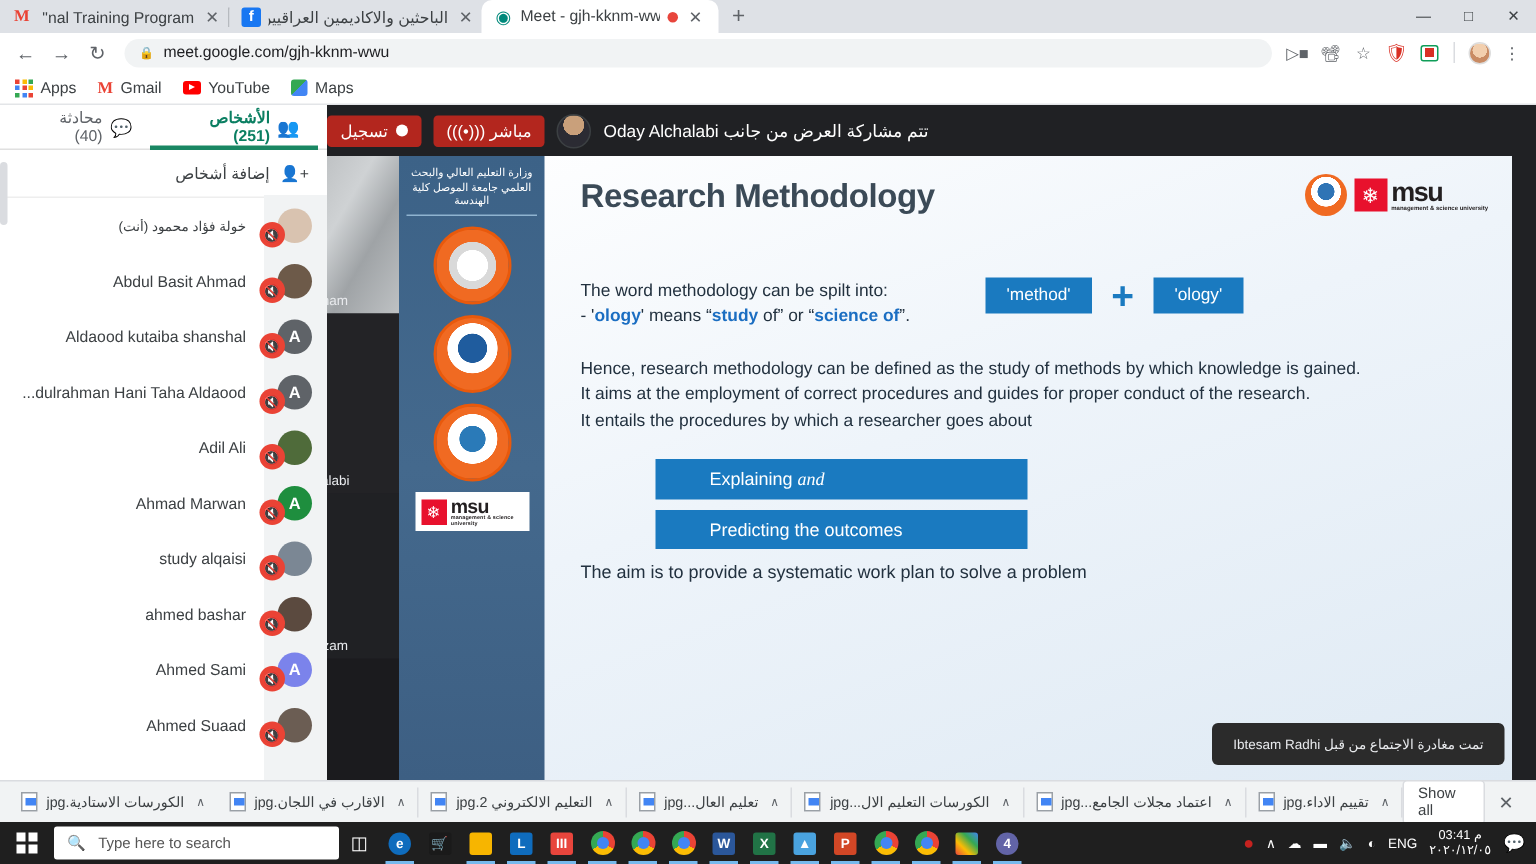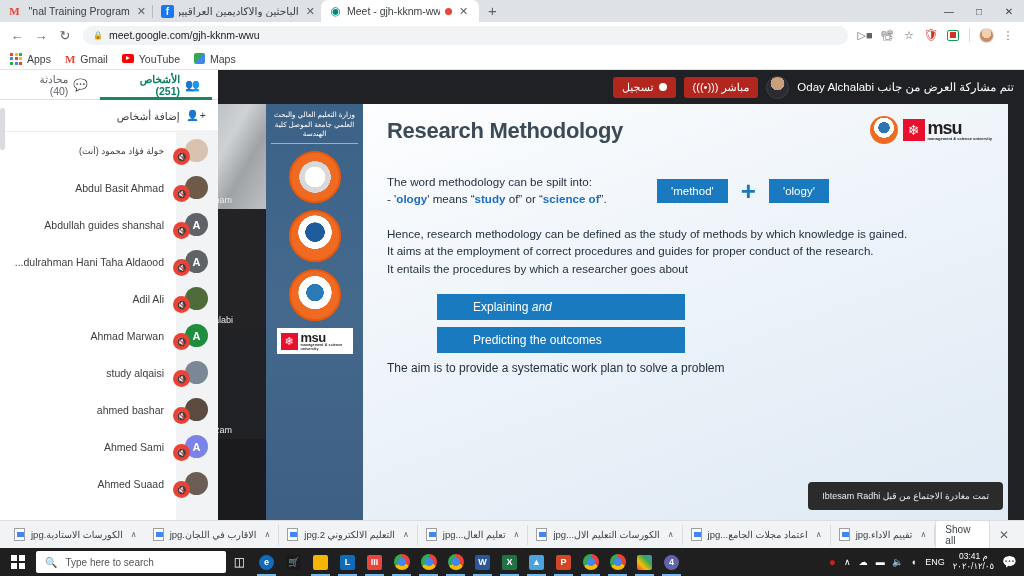--- a/index.html
+++ b/index.html
@@ -83,21 +83,21 @@
   .maps-ico { width: 11px; height: 11px; background: linear-gradient(135deg,#34a853 50%, #4285f4 50%);
               border-radius: 2px; }
 
   
   .meet {
     position: absolute; top: 70px; left: 0; width: 1024px; height: 450px;
     background: #202124; overflow: hidden;
   }
   .meet-topbar {
     position: absolute; top: 0; left: 218px; right: 0; height: 34px;
-    background: #202124; display: flex; align-items: center; justify-content: flex-end;
+    background: #202124; display: flex; align-items: center; 
     gap: 8px; padding-right: 10px;
   }
   .share-note { color: #fff; font-size: 11.5px; direction: rtl; }
   .presenter-av {
     width: 23px; height: 23px; border-radius: 50%;
     background: radial-gradient(circle at 50% 30%, #c9a07b 0 38%, #2b2b33 39% 100%);
     border: 1px solid #3c4043;
   }
   .red-btn {
     background: #b3261e; color: #fff; border-radius: 3px; font-size: 11px;
@@ -143,30 +143,30 @@
   .slide-logos .circ { width: 28px; height: 28px; border-radius: 50%;
       background: radial-gradient(circle at 50% 42%, #2f74b5 0 26%, #fff 27% 46%, #f06a22 47% 100%); }
   .slide-logos .msu2 { display: flex; align-items: center; gap: 3px; }
   .slide-logos .msu2 .mark { width: 22px; height: 22px; background: #e8112d; display:flex;
       align-items:center;justify-content:center;color:#fff;font-size:14px; }
   .slide-logos .msu2 .big { font-size: 18px; font-weight: bold; color: #231f20; letter-spacing: -1px; line-height: 1; }
   .slide-logos .msu2 .small { font-size: 4px; color: #231f20; font-weight: bold; line-height: 1.2; }
 
   .para { font-size: 11.6px; color: #22313f; line-height: 1.45; }
   .lead-row { display: flex; align-items: center; margin-top: 30px; gap: 0; }
-  .lead-text { width: 270px; }
+  .lead-text { width: 270px; margin-top: 12px; }
   .kw { color: #1b6ec2; font-weight: bold; }
   .chip { background: #1a7ac0; color: #fff; font-size: 11.5px; padding: 6px 14px; }
   .plus { color: #1a7ac0; font-weight: bold; font-size: 26px; margin: 0 13px; line-height: 1; }
   .block { margin-top: 18px; }
   .block p { margin-bottom: 1px; }
   .bars { margin-top: 16px; margin-left: 50px; }
   .bar { background: #1a7ac0; color: #fff; font-size: 12px; padding: 6px 0 6px 36px;
          width: 248px; margin-bottom: 7px; }
-  .bar em { font-style: italic; }
+  .bar em { font-style: italic; font-family: Liberation Serif, serif; }
   .closing { margin-top: 8px; font-size: 12px; color: #22313f; }
 
   .toast {
     position: absolute; right: 5px; bottom: 10px; background: #2b2b2b; color: #e8eaed;
     font-size: 9px; padding: 9px 14px; border-radius: 4px; direction: rtl; white-space: nowrap;
   }
 
   
   .panel {
     position: absolute; top: 70px; left: 0; width: 218px; height: 450px;
@@ -442,21 +442,21 @@
         <span class="pname rtl">خولة فؤاد محمود (أنت)</span>
       </div>
       <div class="prow">
         <span class="pav" style="background:#6d5a49"></span>
         <span class="mic-off">🔇</span>
         <span class="pname">Abdul Basit Ahmad</span>
       </div>
       <div class="prow">
         <span class="pav" style="background:#5f6368">A</span>
         <span class="mic-off">🔇</span>
-        <span class="pname">Abdullah guides shanshal</span>
+        <span class="pname">Aldaood kutaiba shanshal</span>
       </div>
       <div class="prow">
         <span class="pav" style="background:#5f6368">A</span>
         <span class="mic-off">🔇</span>
         <span class="pname">...dulrahman Hani Taha Aldaood</span>
       </div>
       <div class="prow">
         <span class="pav" style="background:#4f6b3a"></span>
         <span class="mic-off">🔇</span>
         <span class="pname">Adil Ali</span>

